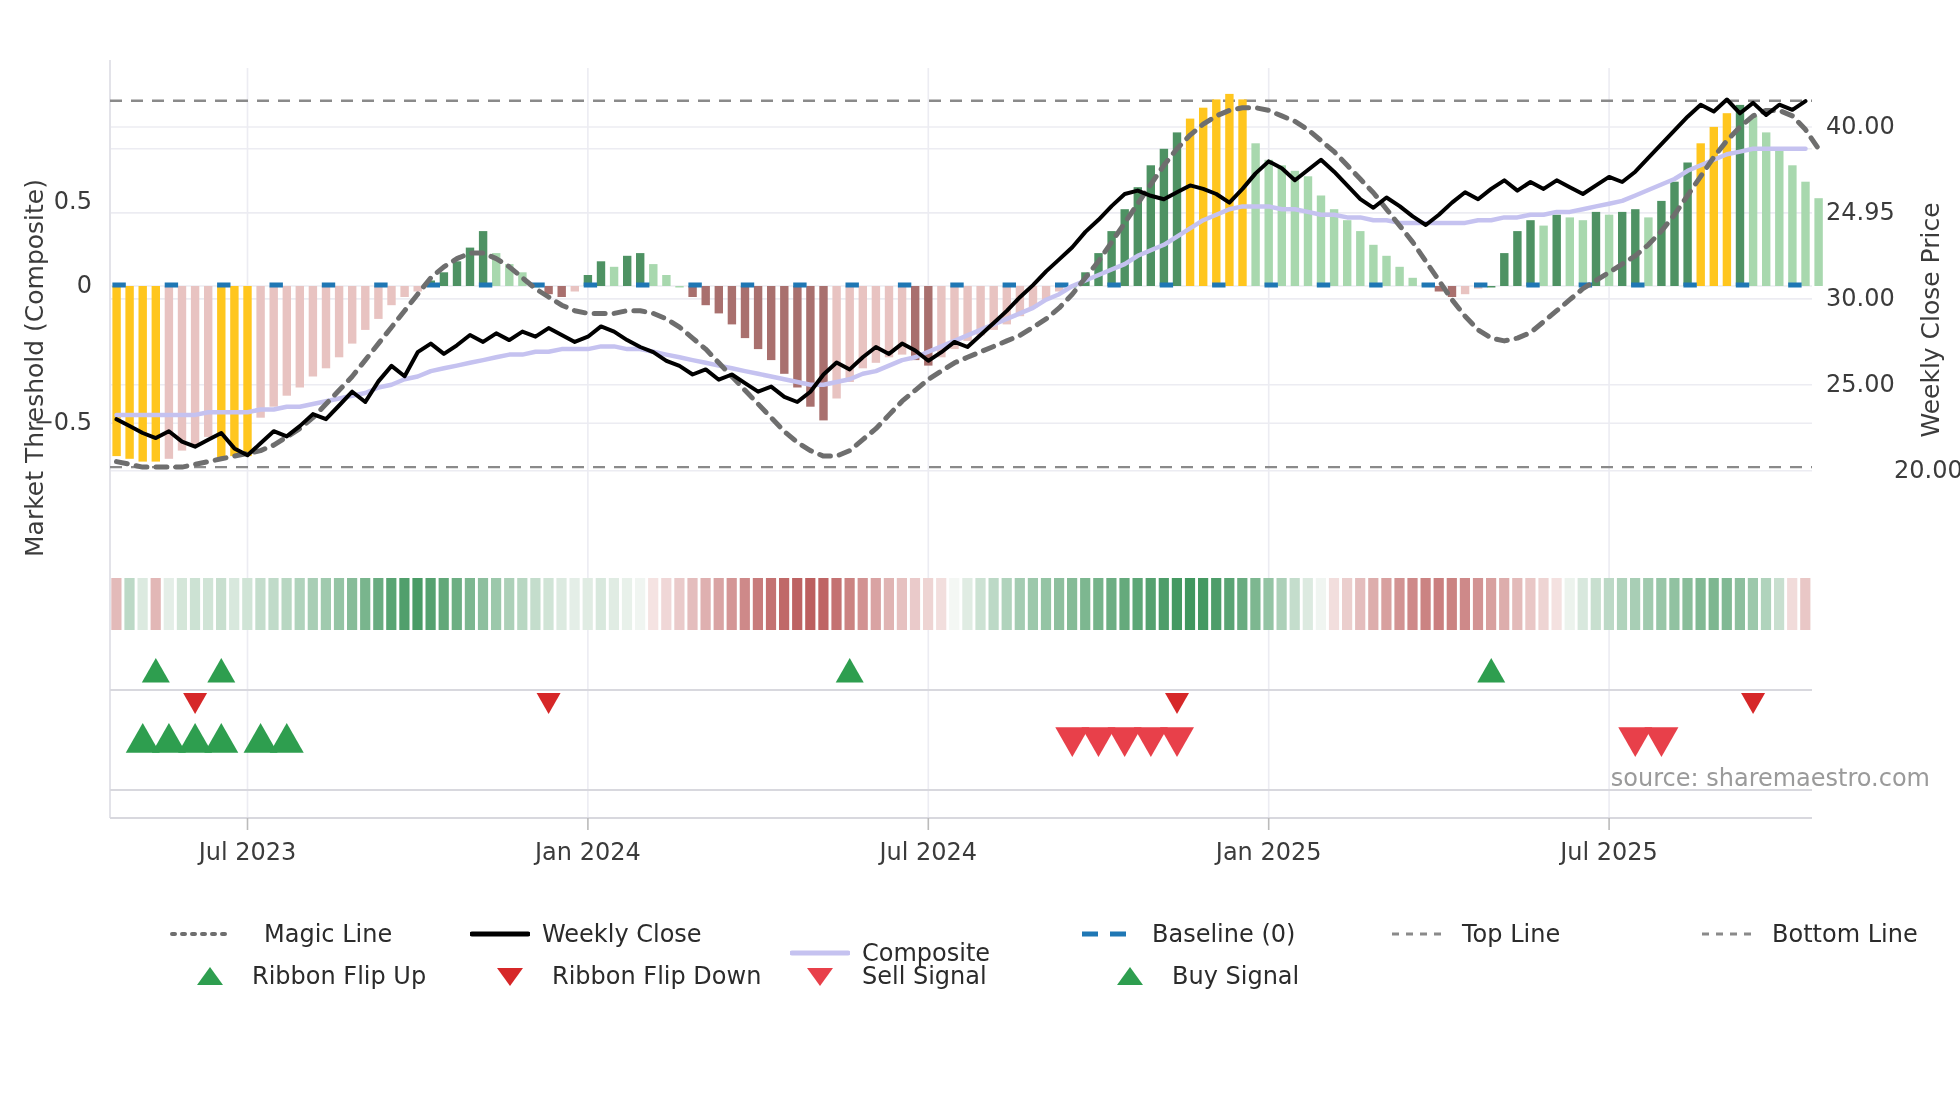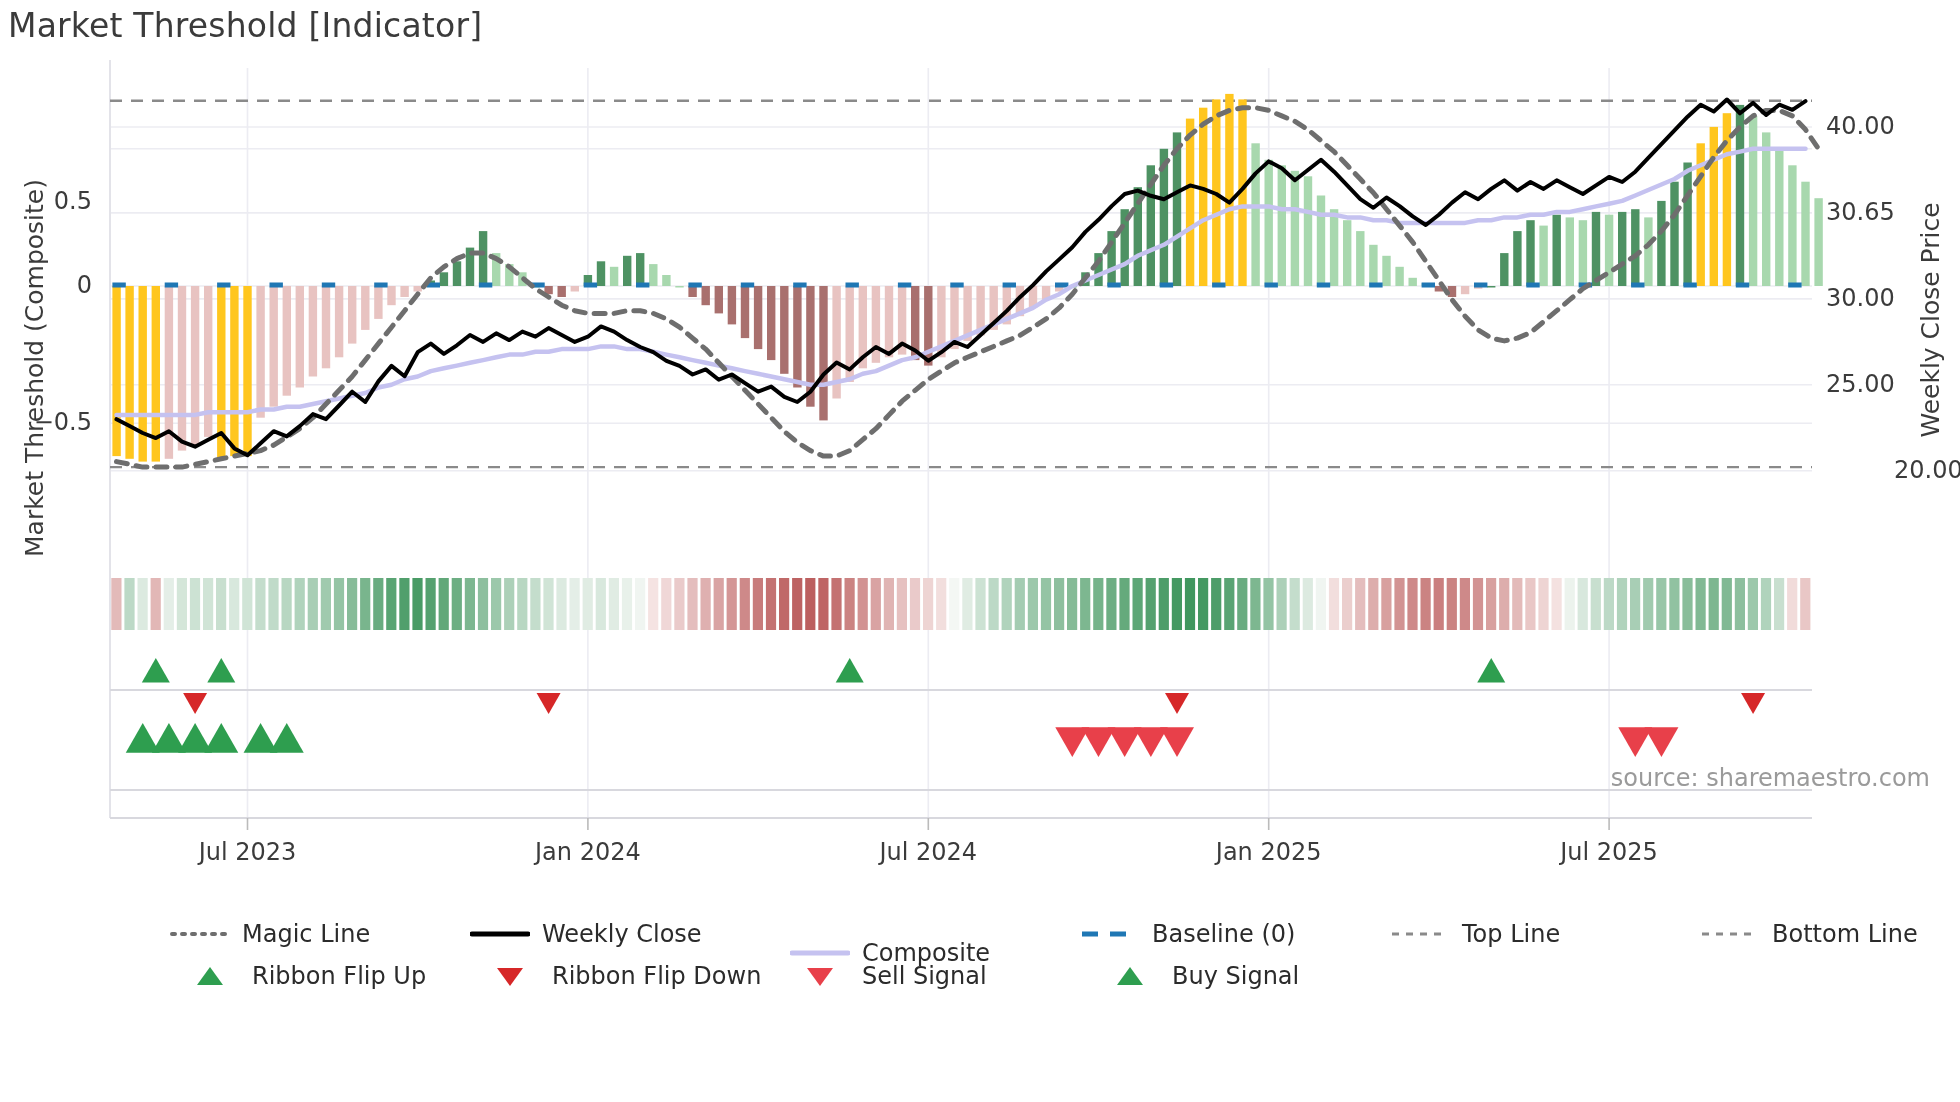--- a/index.html
+++ b/index.html
@@ -24,21 +24,20 @@
   .legrow{display:flex;align-items:center;height:42px;}
   .legitem{display:flex;align-items:center;}
   .legtxt{font-size:24px;color:#2b2b2b;white-space:nowrap;}
   .swatch{width:60px;height:22px;margin-right:12px;display:flex;align-items:center;justify-content:center;}
 </style>
 </head>
 <body>
 
 <div id="root">
 
-  <div class="title">Market Threshold [Indicator]</div>
 
   <div class="ylabel-left">Market Threshold (Composite)</div>
   <div class="ylabel-right">Weekly Close Price</div>
 
   <svg class="plotsvg" id="plot" width="1960" height="1102">
       <line x1="110" y1="148.8" x2="1812" y2="148.8" stroke="#ececf2" stroke-width="1.6"></line>
       <line x1="110" y1="286.0" x2="1812" y2="286.0" stroke="#ececf2" stroke-width="1.6"></line>
       <line x1="110" y1="423.2" x2="1812" y2="423.2" stroke="#ececf2" stroke-width="1.6"></line>
       <line x1="110" y1="127.0" x2="1812" y2="127.0" stroke="#ececf2" stroke-width="1.6"></line>
       <line x1="110" y1="212.9" x2="1812" y2="212.9" stroke="#ececf2" stroke-width="1.6"></line>
@@ -384,21 +383,21 @@
       <line x1="587.9" y1="818" x2="587.9" y2="830" stroke="#bbb" stroke-width="1.6"></line>
       <line x1="928.3" y1="818" x2="928.3" y2="830" stroke="#bbb" stroke-width="1.6"></line>
       <line x1="1268.7" y1="818" x2="1268.7" y2="830" stroke="#bbb" stroke-width="1.6"></line>
       <line x1="1609.1" y1="818" x2="1609.1" y2="830" stroke="#bbb" stroke-width="1.6"></line>
     </svg>
 
   <div class="source">source: sharemaestro.com</div>
 
   <div class="legend">
     <div class="legrow" id="legrow1" style="position: relative;">
-        <div class="legitem" style="position: absolute; left: 170px; top: 0px;">
+        <div class="legitem" style="position: absolute; left: 170px; top: 0px; gap: 22px;">
           <span class="swatch">
             <svg width="60" height="10">
               <line x1="2" y1="5" x2="58" y2="5" stroke="#6e6e6e" stroke-width="4" stroke-dasharray="3 7" stroke-linecap="round"></line>
             </svg>
           </span>
           <span class="legtxt">Magic Line</span>
         </div>
         <div class="legitem" style="position: absolute; left: 470px; top: 0px;">
           <span class="swatch">
             <svg width="60" height="10">
@@ -472,21 +471,21 @@
             </svg>
           </span>
           <span class="legtxt">Buy Signal</span>
         </div>
       </div>
   </div>
 <div class="ytick" style="left: 22px; top: 139px; margin-top: 48px;">0.5</div>
     <div class="ytick" style="left: 22px; top: 271px;">0</div>
     <div class="ytick" style="left: 22px; top: 408.179px;">−0.5</div>
     <div class="ytick-r" style="left: 1826px; top: 112.004px;">40.00</div>
-    <div class="ytick-r" style="left: 1826px; top: 197.948px;">30.65</div>
+    <div class="ytick-r" style="left: 1826px; top: 197.948px;">24.95</div>
     <div class="ytick-r" style="left: 1826px; top: 283.892px;">30.00</div>
     <div class="ytick-r" style="left: 1826px; top: 369.835px;">25.00</div>
     <div class="ytick-r" style="left: 1894px; top: 455.779px;">20.00</div>
     <div class="xtick" style="left: 147.469px; top: 838px;">Jul 2023</div>
     <div class="xtick" style="left: 487.869px; top: 838px; text-align: center;">Jan 2024</div>
     <div class="xtick" style="left: 828.269px; top: 838px;">Jul 2024</div>
     <div class="xtick" style="left: 1168.67px; top: 838px;">Jan 2025</div>
     <div class="xtick" style="left: 1509.07px; top: 838px;">Jul 2025</div>
   </div>
 

